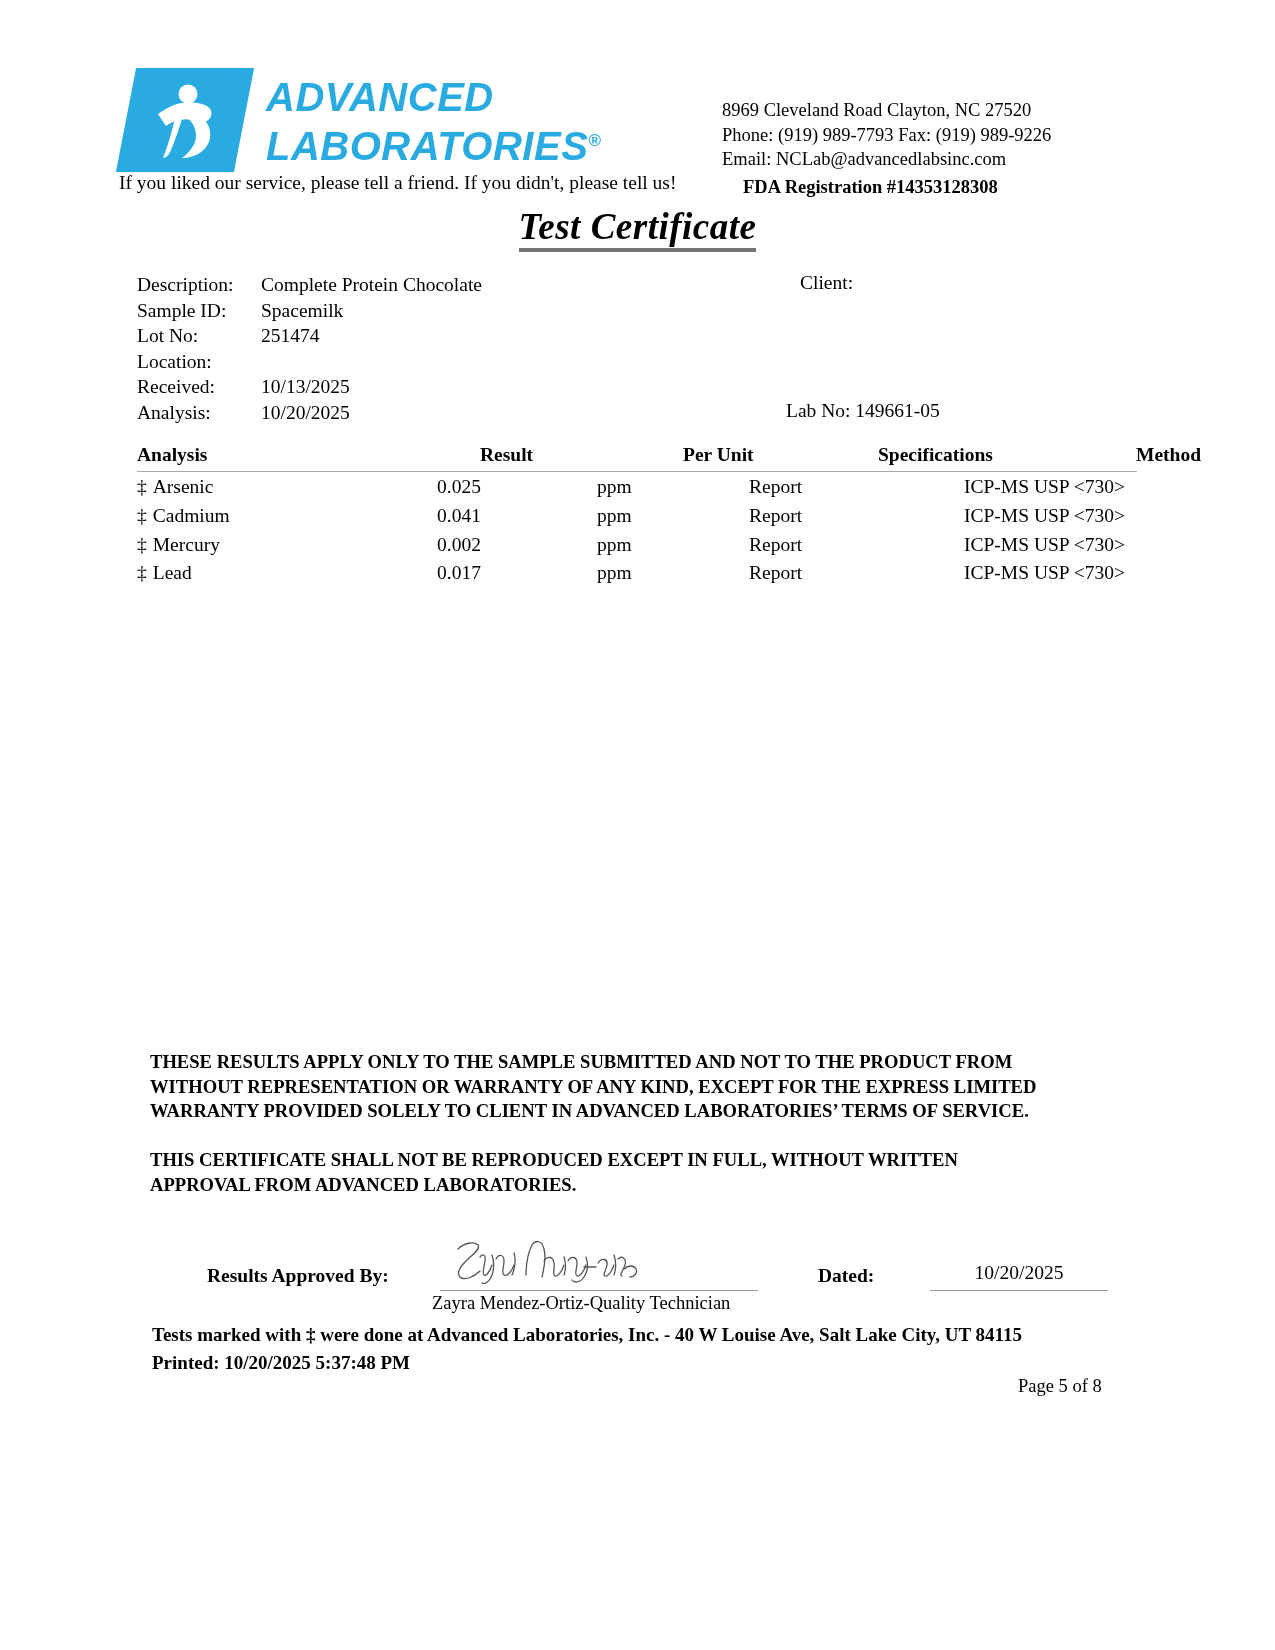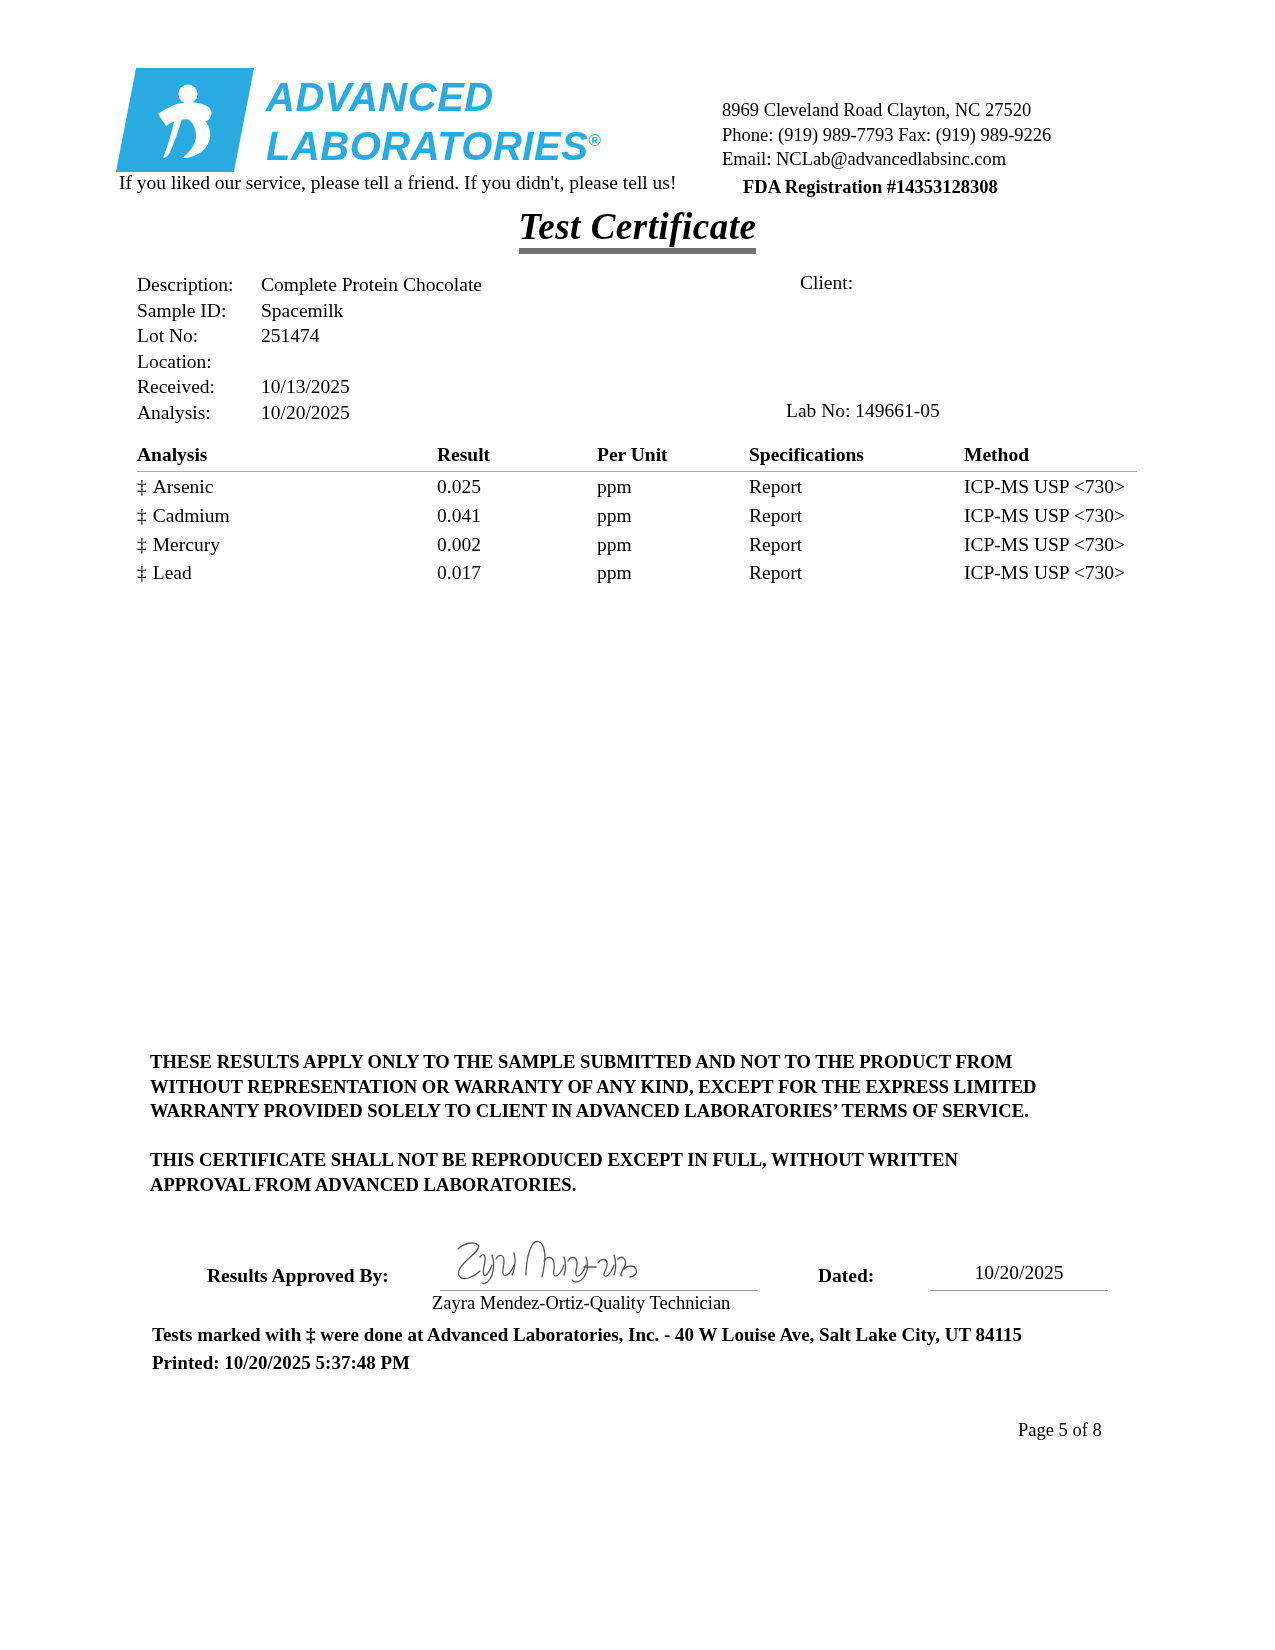--- a/index.html
+++ b/index.html
@@ -52,34 +52,34 @@
 
   
   .doc-title {
     position: absolute; left: 0; top: 205px; width: 1275px;
     text-align: center;
     font-size: 37px;
     font-weight: bold;
     font-style: italic;
     letter-spacing: 0.5px;
   }
-  .doc-title span { border-bottom: 6px solid #737373; padding-bottom: 1px; }
+  .doc-title span { border-bottom: 4px solid #737373; padding-bottom: 1px; }
 
   
   .info { position: absolute; left: 137px; top: 272px; font-size: 19.5px; line-height: 25.6px; }
   .info-row { display: flex; height: 25.6px; }
   .info-label { width: 124px; flex: 0 0 124px; white-space: nowrap; }
   .info-value { white-space: nowrap; }
 
   .client-label { position: absolute; left: 800px; top: 272px; font-size: 19.5px; }
   .lab-no { position: absolute; left: 786px; top: 400px; font-size: 19.5px; white-space: nowrap; }
 
   
   .table { position: absolute; left: 137px; top: 444px; width: 1000px; font-size: 19.5px; }
-  .thead { display: flex; font-weight: bold; padding-bottom: 5px; }
+  .thead { display: flex; font-weight: bold; padding-bottom: 5px; gap: 43px; }
   .hrule { border-top: 1px solid #aaaaaa; width: 1000px; }
   .trow { display: flex; height: 28.8px; align-items: flex-start; padding-top: 4px; }
   .c-analysis { width: 300px; flex: 0 0 300px; }
   .c-result  { width: 160px; flex: 0 0 160px; }
   .c-unit    { width: 152px; flex: 0 0 152px; }
   .c-spec    { width: 215px; flex: 0 0 215px; }
   .c-method  { flex: 1 1 auto; white-space: nowrap; }
   .dd { margin-right: 6px; }
 
   
@@ -112,21 +112,21 @@
 
   
   .foot-note {
     position: absolute; left: 152px; top: 1324px;
     font-weight: bold; font-size: 19px; white-space: nowrap;
   }
   .printed {
     position: absolute; left: 152px; top: 1352px;
     font-weight: bold; font-size: 19px; white-space: nowrap;
   }
-  .page-num { position: absolute; left: 1018px; top: 1420px; font-size: 18.5px; white-space: nowrap; }
+  .page-num { position: absolute; left: 1018px; top: 1376px; font-size: 18.5px; white-space: nowrap; }
 
   
   .trend { position: absolute; left: 518px; top: 1385px; width: 228px; height: 78px; background: #29abe2; }
   .trend-text {
     position: absolute; left: 96px; top: 10px;
     font-family: "Liberation Sans", "DejaVu Sans", sans-serif;
     font-weight: bold;
     color: #ffffff;
     font-size: 27px;
     line-height: 29px;

